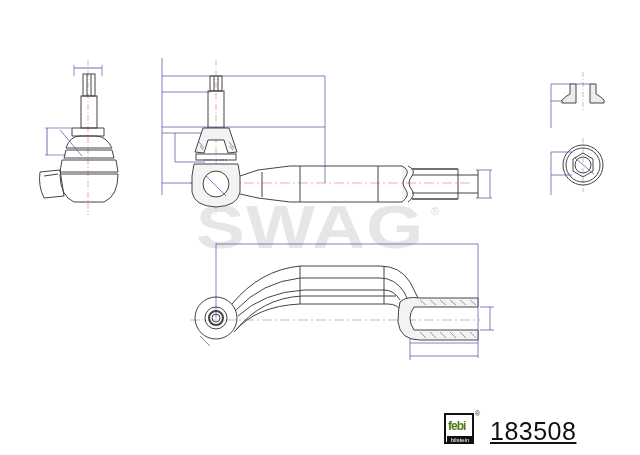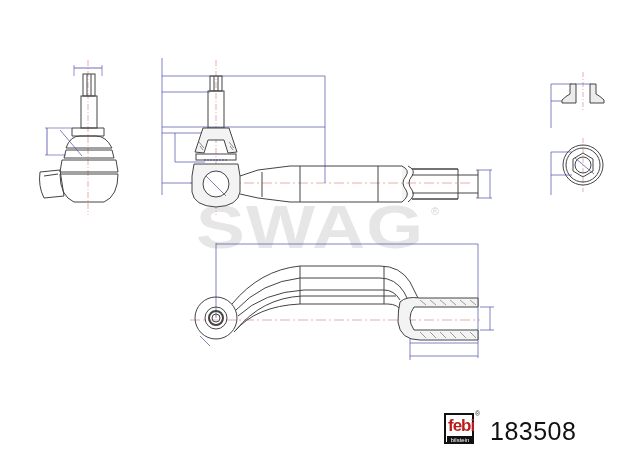--- a/index.html
+++ b/index.html
@@ -7,24 +7,24 @@
   #drawing { position:absolute; left:0; top:0; width:516px; height:455px; }
   .watermark {
     position:absolute; left:196px; top:196px; font-family:"Liberation Sans", sans-serif;
     font-weight:bold; font-size:62px; letter-spacing:1px; color:#e6e6e6; line-height:1;
     z-index:0; transform:scaleX(1.18); transform-origin:left top;
   }
   .watermark-reg { position:absolute; left:431px; top:205px; font-size:11px; color:#d6d6d6; z-index:0; }
   #drawing svg { position:absolute; left:0; top:0; z-index:1; }
   .brand { position:absolute; left:444px; top:413px; width:34px; height:32px; z-index:2; }
   .brand-box { position:absolute; left:0; top:0; width:30px; height:31px; border:2px solid #111; border-radius:0; box-sizing:border-box; background:#fff; }
-  .brand-febi { position:absolute; left:2px; top:1px; font-size:17px; font-weight:bold; color:#b91c1c; letter-spacing:-1px; line-height:20px; }
+  .brand-febi { position:absolute; left:2px; top:1px; font-size:12px; font-weight:bold; color:#4d7c0f; letter-spacing:-1px; line-height:20px; }
   .brand-bil { position:absolute; left:1px; top:21px; width:26px; height:8px; background:#111; color:#fff; font-size:6px; line-height:8px; text-align:center; }
   .brand-reg { position:absolute; left:31px; top:-3px; font-size:7px; color:#333; }
-  .part-number { position:absolute; left:490px; top:417px; font-size:25px; color:#111; letter-spacing:0.5px; z-index:2; }
+  .part-number { position:absolute; left:490px; top:417px; font-size:25px; color:#111; letter-spacing:0.5px; z-index:2;text-decoration:underline; }
 </style>
 </head>
 <body>
 
 <div id="drawing">
   <div class="watermark">SWAG</div>
   <div class="watermark-reg">®</div>
 
   <svg width="640" height="455" viewBox="0 0 640 455" xmlns="http://www.w3.org/2000/svg">
 

